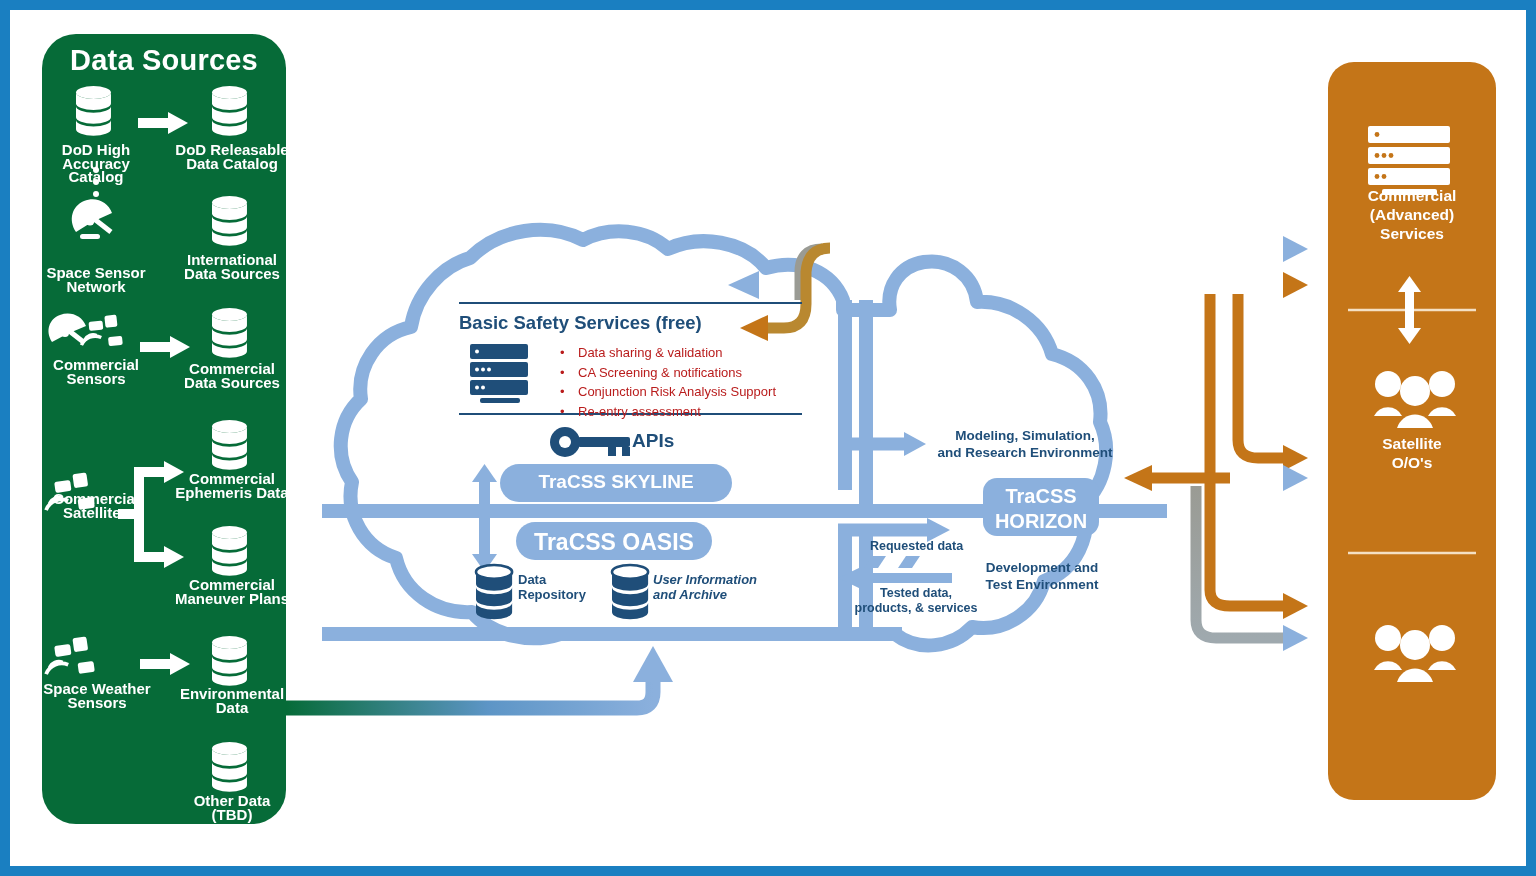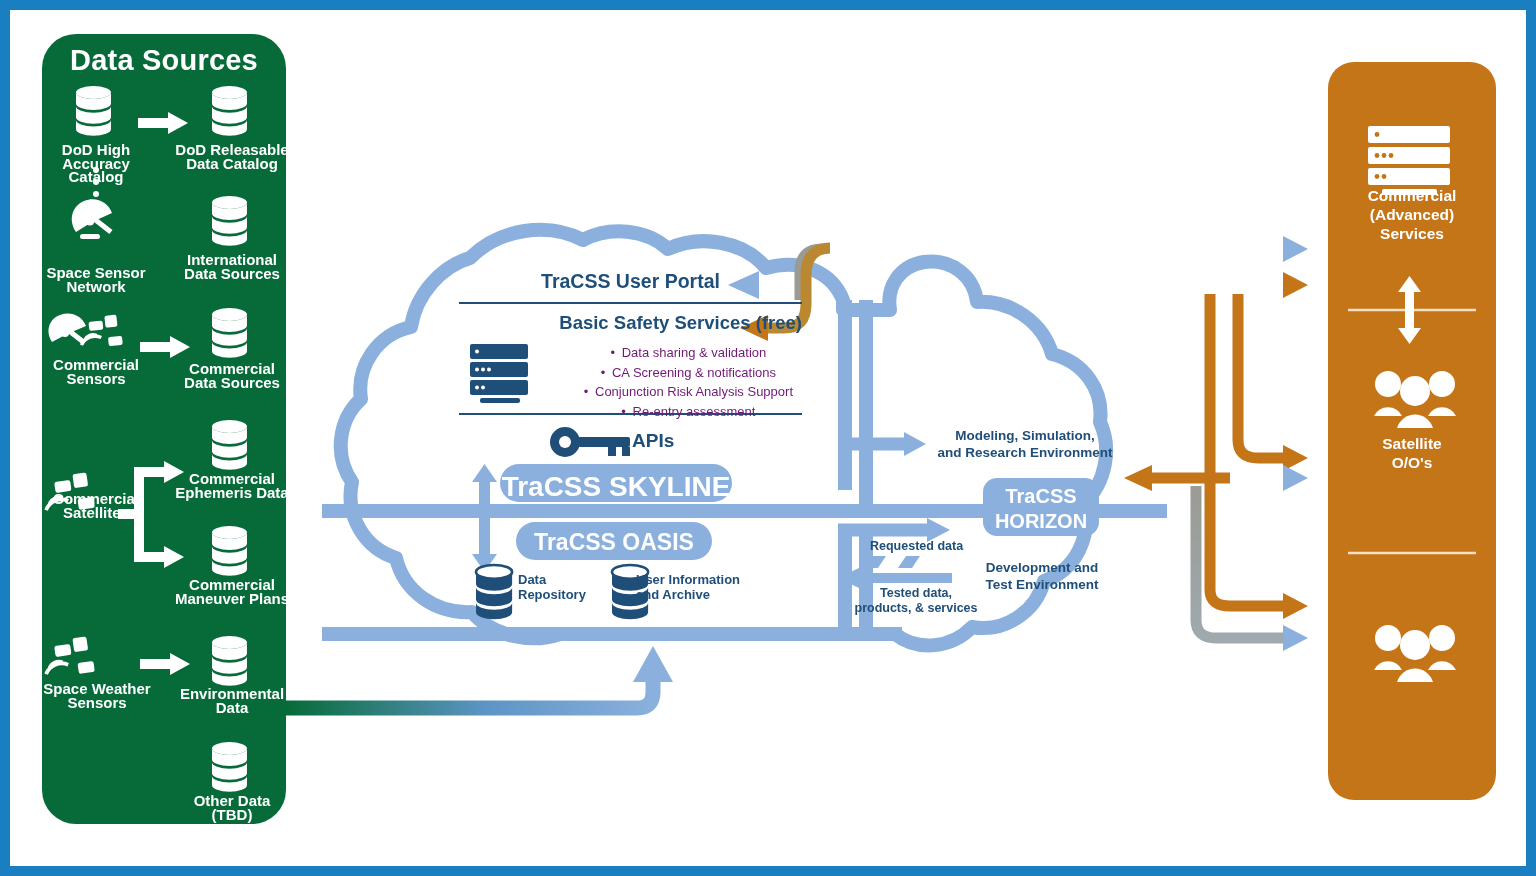--- a/index.html
+++ b/index.html
@@ -8,21 +8,21 @@
   .frame{position:absolute;left:0;top:0;width:1536px;height:876px;border:10px solid #1a7fc1;box-sizing:border-box;background:#ffffff;}
   svg.layer{position:absolute;left:0;top:0;width:1536px;height:876px;}
   .ov{position:absolute;}
 
   
   .lbl-green{color:#ffffff;font-weight:bold;font-size:15px;line-height:13.5px;text-align:center;}
   .ds-title{color:#ffffff;font-weight:bold;font-size:29px;letter-spacing:.2px;text-align:center;}
   .lbl-orange{color:#ffffff;font-weight:bold;font-size:15.5px;line-height:19px;text-align:center;}
   .portal{font-size:19.5px;font-weight:bold;color:#1f4e79;}
   .bss{font-size:18.5px;font-weight:bold;color:#1f4e79;}
-  .bullet-row{font-size:13px;color:#701a75;line-height:19.5px;text-align:center;}
+  .bullet-row{font-size:13px;color:#b91c1c;line-height:19.5px;}
   .apis{font-size:19px;font-weight:bold;color:#1f4e79;}
   .pill-txt{color:#ffffff;font-weight:bold;}
   .db-lbl{font-size:13px;font-weight:bold;color:#1f4e79;line-height:15px;}
   .env-lbl{font-size:13.5px;font-weight:bold;color:#1f4e79;line-height:17px;text-align:center;}
   .flow-lbl{font-size:12.5px;font-weight:bold;color:#1f4e79;line-height:15px;text-align:center;}
   .hz{font-size:20px;font-weight:bold;color:#ffffff;line-height:25px;text-align:center;}
 </style>
 </head>
 <body>
 
@@ -413,47 +413,46 @@
 Data Sources</div>
   <div class="ov lbl-green" style="left:168px;top:472px;width:128px;white-space:pre-line;">Commercial
 Ephemeris Data</div>
   <div class="ov lbl-green" style="left:168px;top:578px;width:128px;white-space:pre-line;">Commercial
 Maneuver Plans</div>
   <div class="ov lbl-green" style="left:171px;top:687px;width:122px;white-space:pre-line;">Environmental
 Data</div>
   <div class="ov lbl-green" style="left:171px;top:794px;width:122px;white-space:pre-line;">Other Data
 (TBD)</div>
 
-  <div class="ov portal" style="left:459px;top:270px;width:343px;text-align:center;">TraCSS User Portal</div>
-
-  <div class="ov bss" style="left:459px;top:312px;width:343px;text-align:right;">Basic Safety Services (free)</div>
+
+  <div class="ov bss" style="left:459px;top:312px;width:343px;text-align:left;">Basic Safety Services (free)</div>
 
   <div class="ov" style="left:560px;top:343px;width:250px;">
     <div class="bullet-row">
       <span style="display:inline-block;width:18px;">•</span><span>Data sharing &amp; validation</span>
     </div>
     <div class="bullet-row">
       <span style="display:inline-block;width:18px;">•</span><span>CA Screening &amp; notifications</span>
     </div>
     <div class="bullet-row">
       <span style="display:inline-block;width:18px;">•</span><span>Conjunction Risk Analysis Support</span>
     </div>
     <div class="bullet-row">
       <span style="display:inline-block;width:18px;">•</span><span>Re-entry assessment</span>
     </div>
   </div>
 
   <div class="ov apis" style="left:632px;top:430px;">APIs</div>
 
-  <div class="ov pill-txt" style="left:500px;top:471px;width:232px;text-align:center;font-size:28px;">TraCSS SKYLINE</div>
+  <div class="ov pill-txt" style="left:500px;top:471px;width:232px;text-align:center;font-size:19px;">TraCSS SKYLINE</div>
   <div class="ov pill-txt" style="left:516px;top:529px;width:196px;text-align:center;font-size:23px;">TraCSS OASIS</div>
 
   <div class="ov db-lbl" style="left:518px;top:572px;width:90px;white-space:pre-line;">Data
 Repository</div>
-  <div class="ov db-lbl" style="left:636px;top:572px;width:120px;white-space:pre-line;">User Information
+  <div class="ov db-lbl" style="left:653px;top:572px;width:120px;white-space:pre-line;font-style:italic;">User Information
 and Archive</div>
 
   <div class="ov hz" style="left:983px;top:484px;width:116px;white-space:pre-line;">TraCSS
 HORIZON</div>
 
   <div class="ov env-lbl" style="left:930px;top:427px;width:190px;white-space:pre-line;">Modeling, Simulation,
 and Research Environment</div>
   <div class="ov env-lbl" style="left:962px;top:559px;width:160px;white-space:pre-line;">Development and
 Test Environment</div>
 

